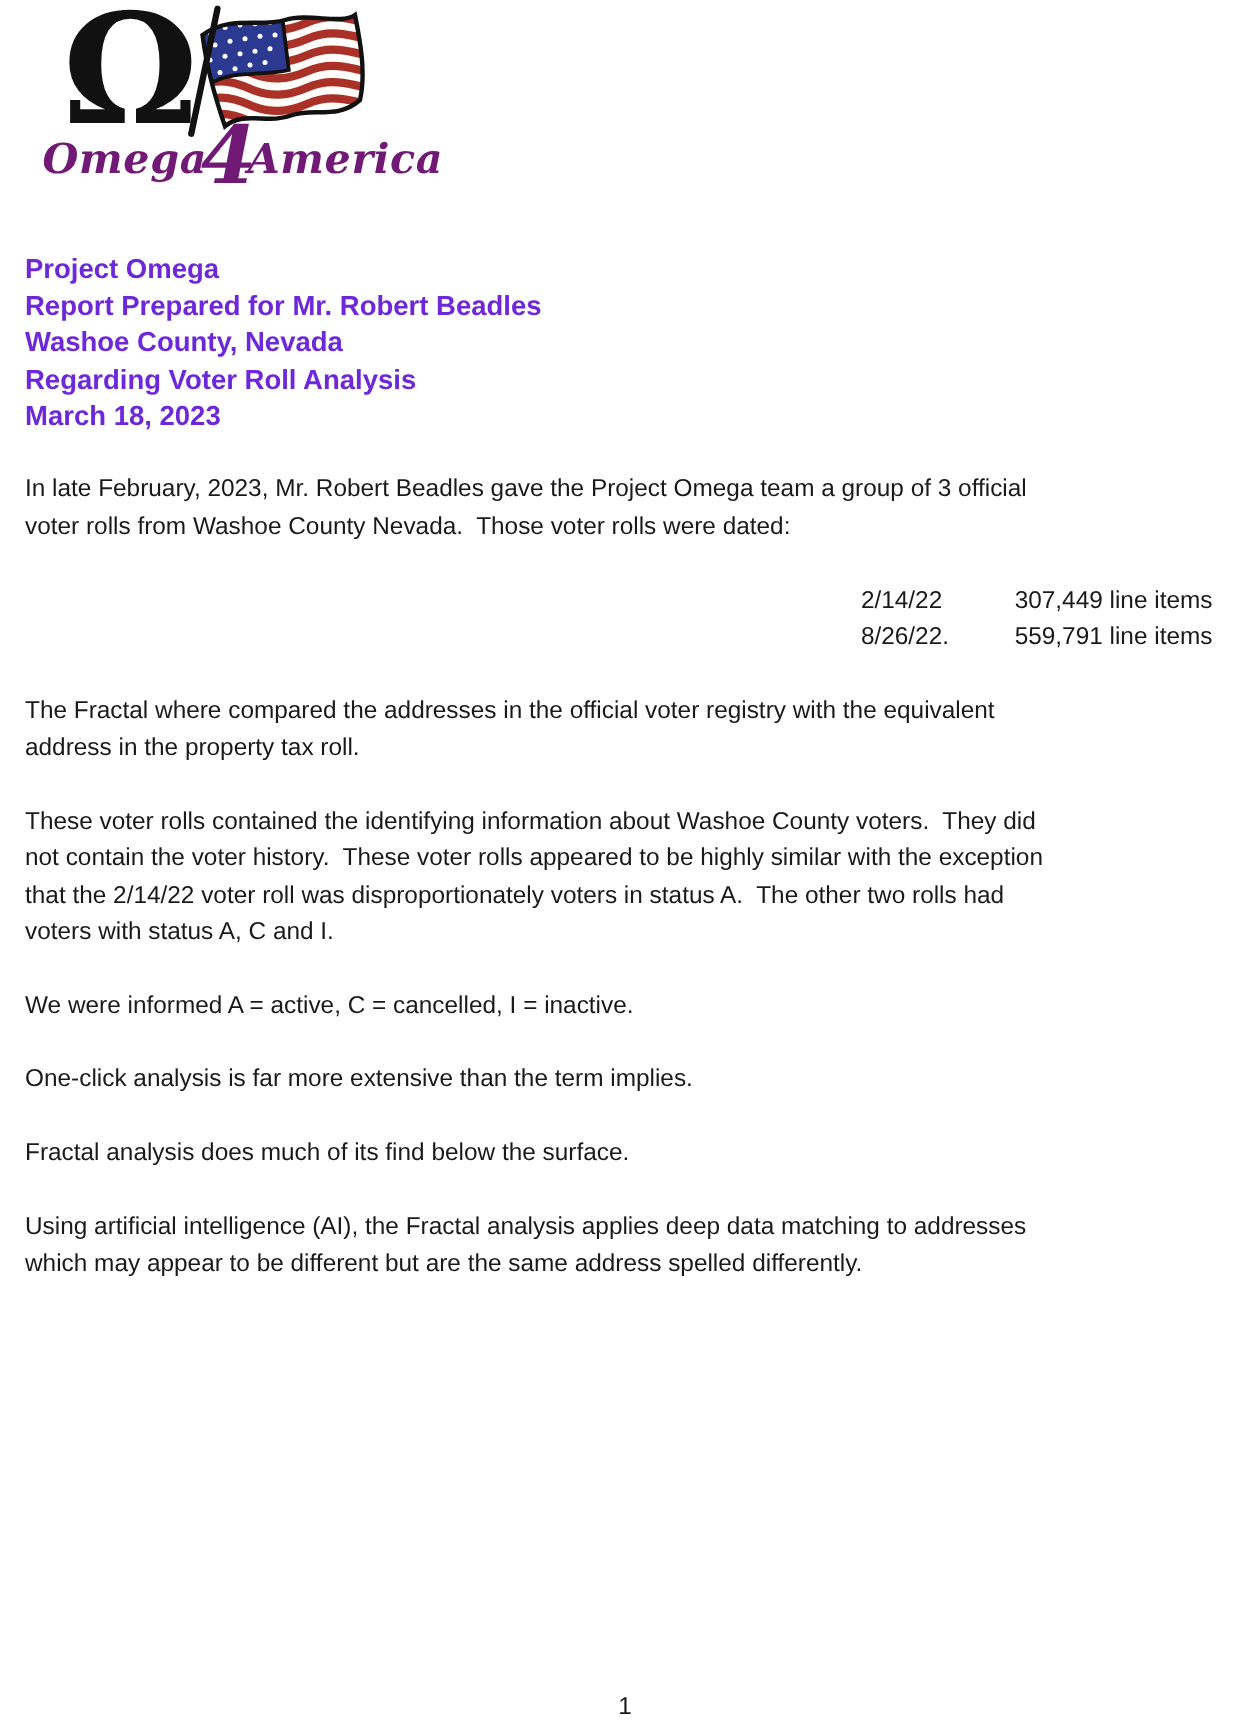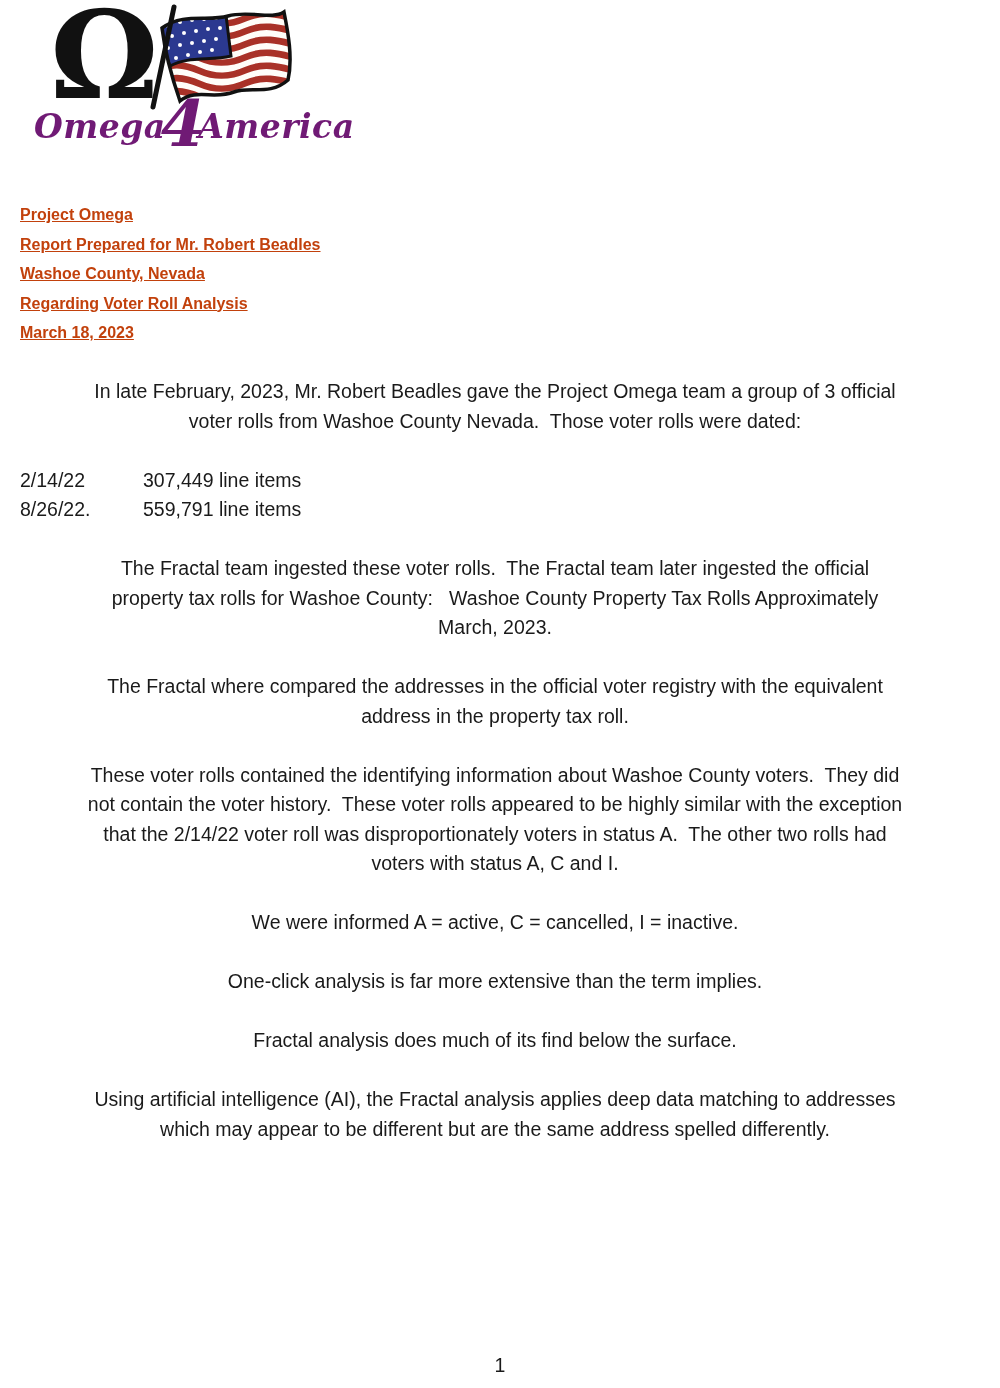--- a/index.html
+++ b/index.html
@@ -33,34 +33,32 @@
     font-style: italic; font-weight: 700;
     color: #701a75; white-space: nowrap;
   }
   .wm-word { font-size: 33px; letter-spacing: 0.5px; }
   .wm-four { font-size: 64px; font-style: italic; margin: 0 -7px 0 -5px; position: relative; top: 8px; line-height: 0.8; }
 
   
   .report-header {
     margin-top: 56px;
     font-weight: 700;
-    font-size: 16px;
+    font-size: 22px;
     line-height: 29.5px;
-    color: #c2410c;
-    text-decoration: underline;
+    color: #6d28d9;
   }
   .para {
     margin: 29.5px 0 0 0;
     font-size: 19.5px;
     line-height: 29.5px;
     white-space: pre-wrap;
-    text-align: center;
   }
   .rolls { margin-top: 29.5px; font-size: 19.5px; line-height: 29.5px; }
-  .roll-row { display: flex; }
+  .roll-row { display: flex; justify-content: flex-end; }
   .roll-date { flex: 0 0 123px; }
 
   .footer-page-number {
     position: absolute; left: 0; bottom: 11px;
     width: 100%; text-align: center;
     font-size: 19.5px; color: #1a1a1a;
   }
 </style>
 </head>
 <body>
@@ -136,23 +134,20 @@
       <div class="roll-row">
         <span class="roll-date">2/14/22</span>
         <span class="roll-count">307,449 line items</span>
       </div>
       <div class="roll-row">
         <span class="roll-date">8/26/22.</span>
         <span class="roll-count">559,791 line items</span>
       </div>
     </div>
 
-    <p class="para">The Fractal team ingested these voter rolls.  The Fractal team later ingested the official
-property tax rolls for Washoe County:   Washoe County Property Tax Rolls Approximately
-March, 2023.</p>
     <p class="para">The Fractal where compared the addresses in the official voter registry with the equivalent
 address in the property tax roll.</p>
     <p class="para">These voter rolls contained the identifying information about Washoe County voters.  They did
 not contain the voter history.  These voter rolls appeared to be highly similar with the exception
 that the 2/14/22 voter roll was disproportionately voters in status A.  The other two rolls had
 voters with status A, C and I.</p>
     <p class="para">We were informed A = active, C = cancelled, I = inactive.</p>
     <p class="para">One-click analysis is far more extensive than the term implies.</p>
     <p class="para">Fractal analysis does much of its find below the surface.</p>
     <p class="para">Using artificial intelligence (AI), the Fractal analysis applies deep data matching to addresses

